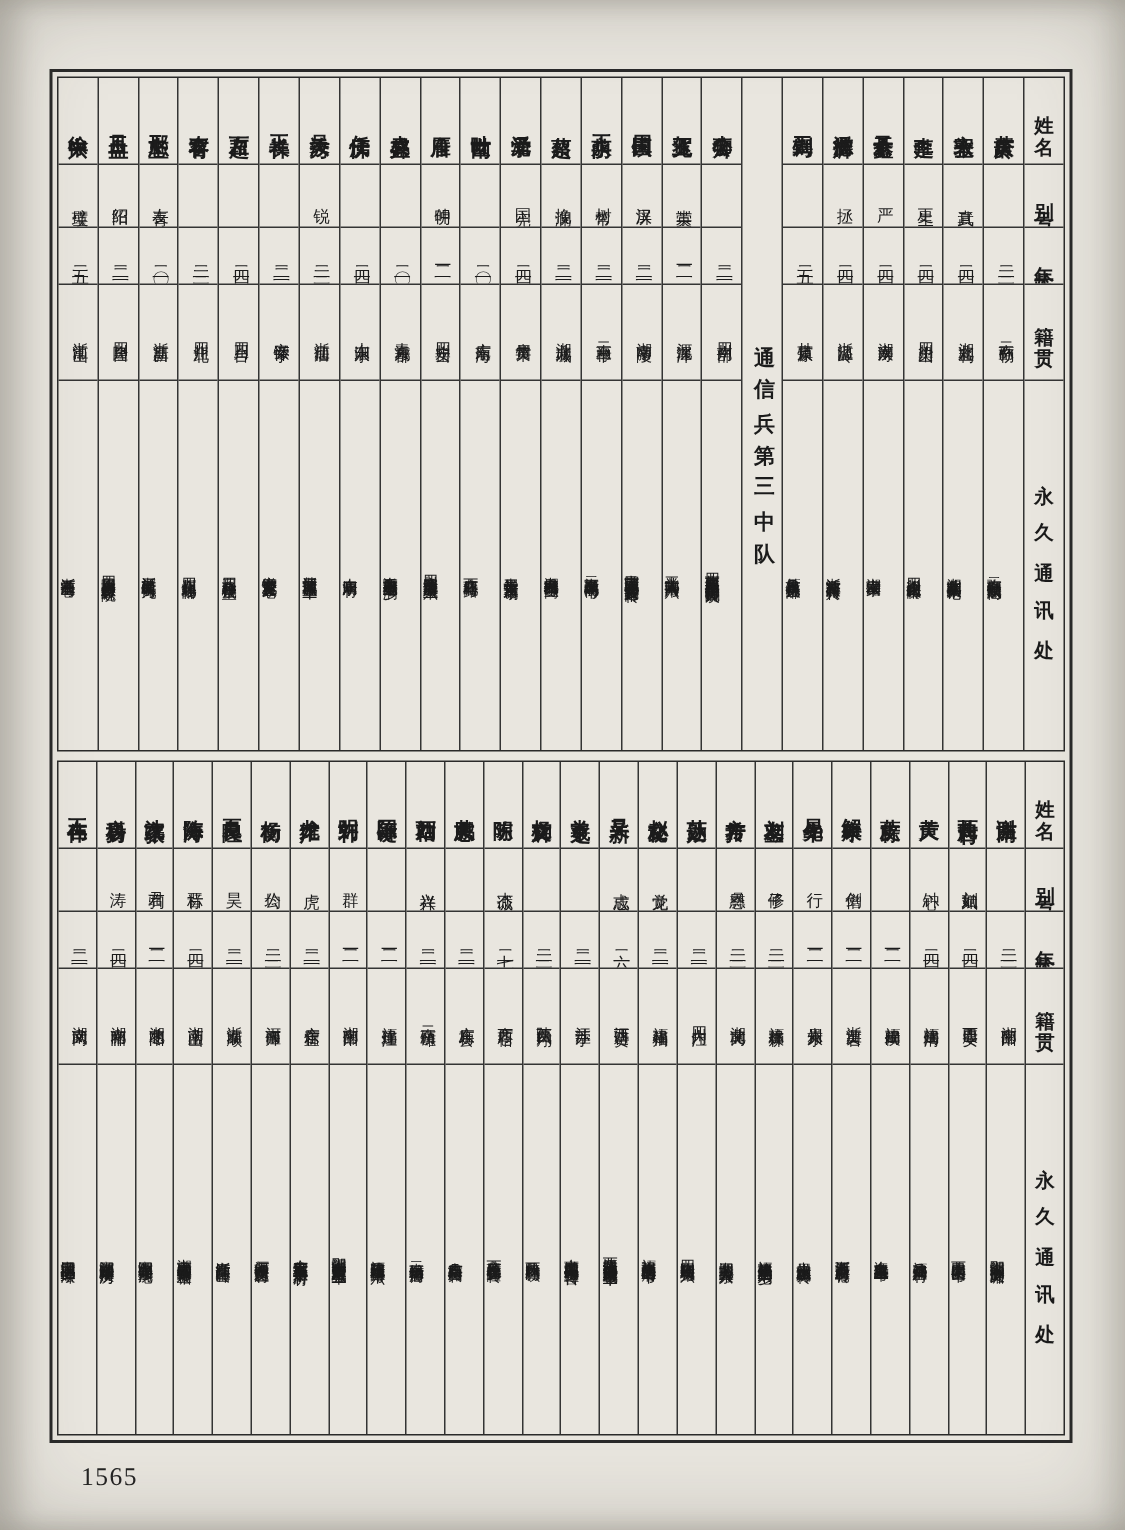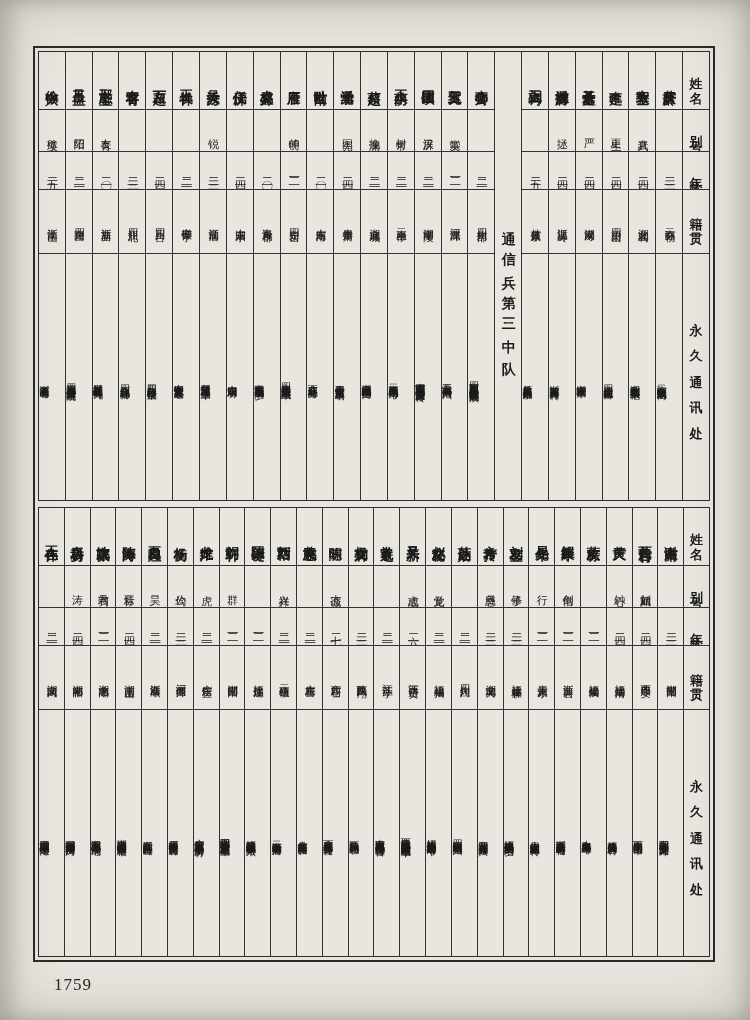--- a/index.html
+++ b/index.html
@@ -919,13 +919,13 @@
         <div class="cell r-native">
           <span class="vtext t-native">湖南武冈</span>
         </div>
         <div class="cell r-addr">
           <span class="vtext t-addr">湖南武冈洞口二十里蜈蚣冲</span>
         </div>
       </div>
     </div>
 </div>
 
-<div class="pagenum">1759</div>
+<div class="pagenum">1565</div>
 
 </body></html>

